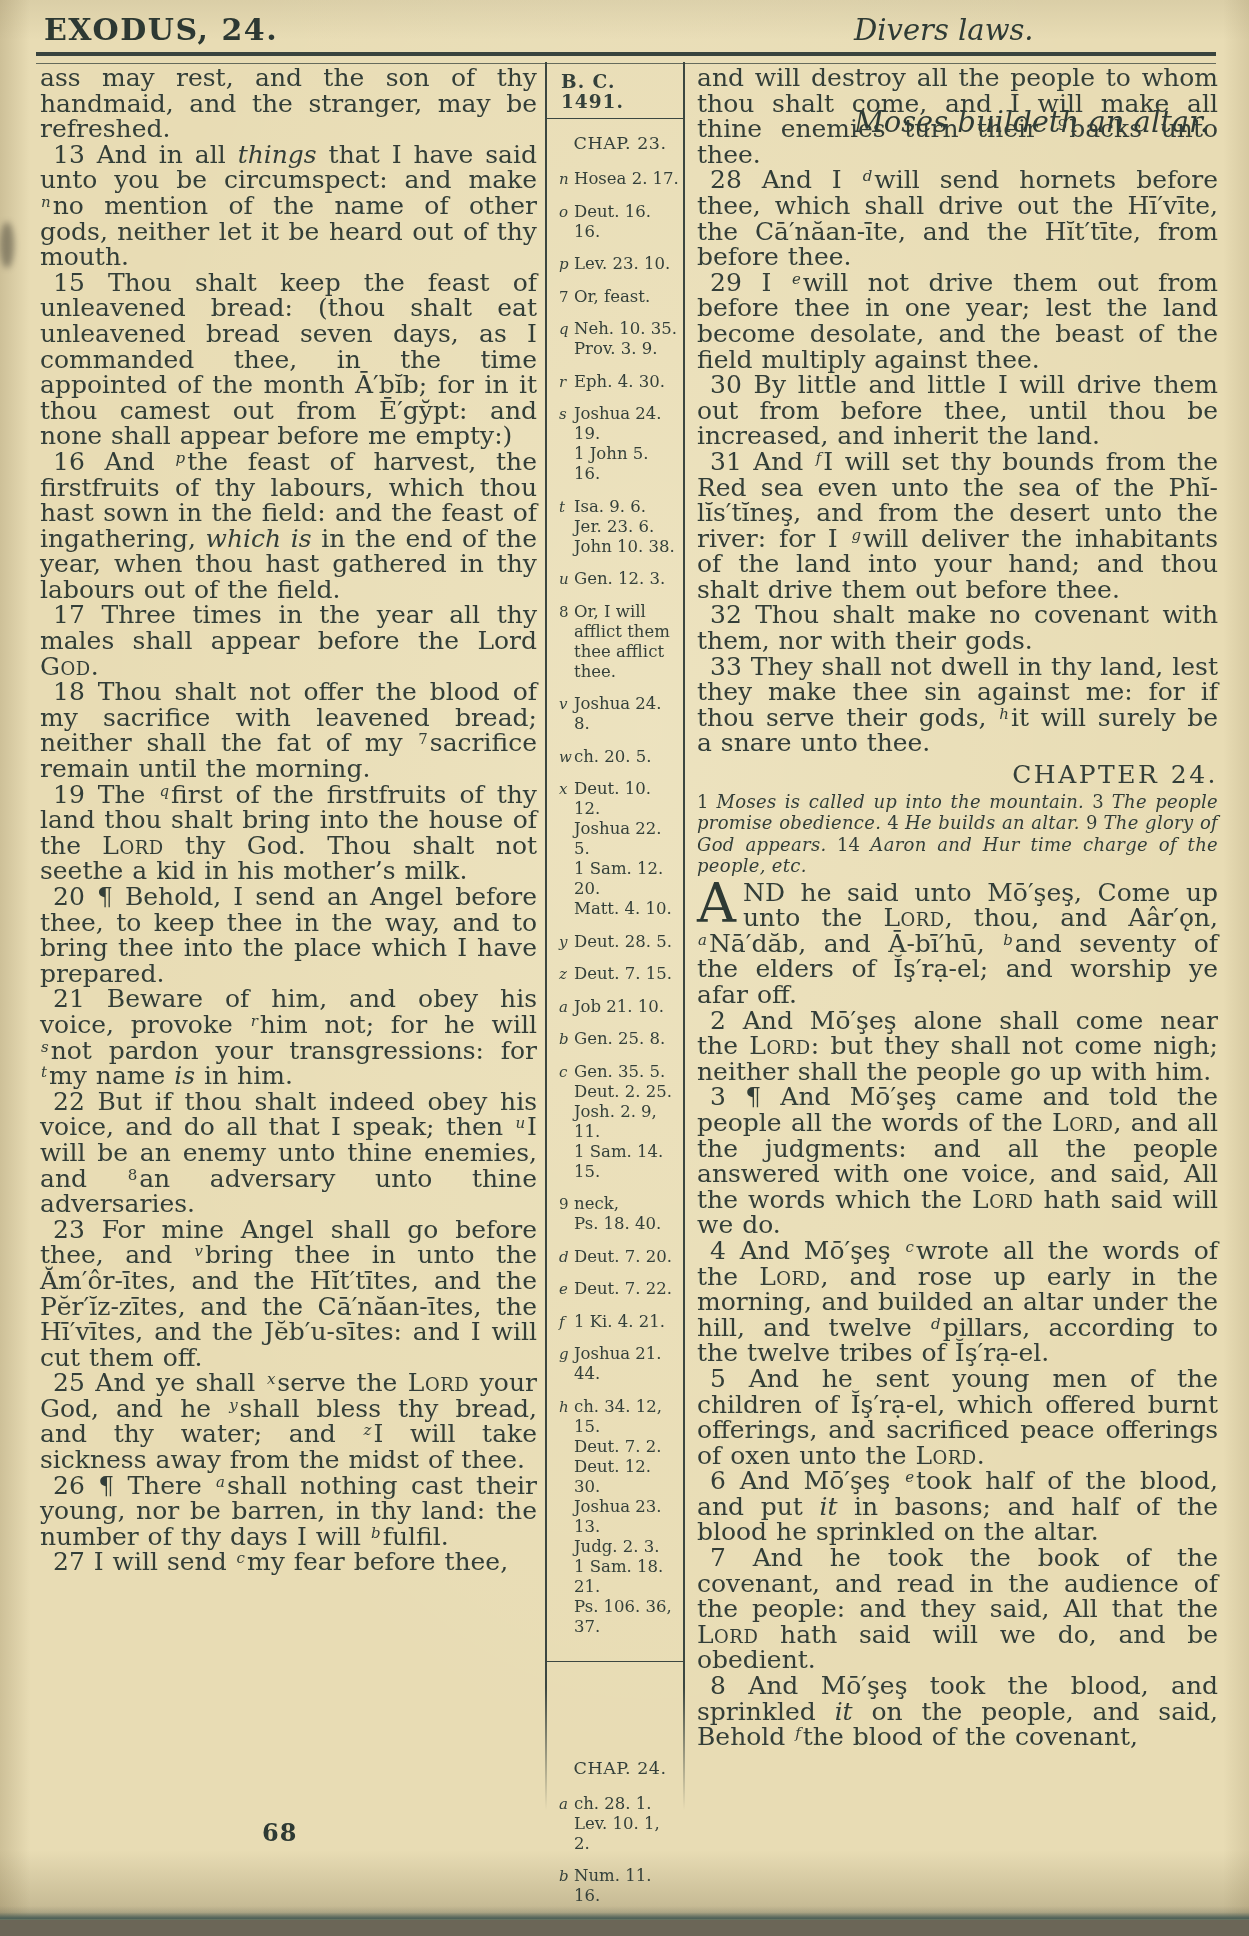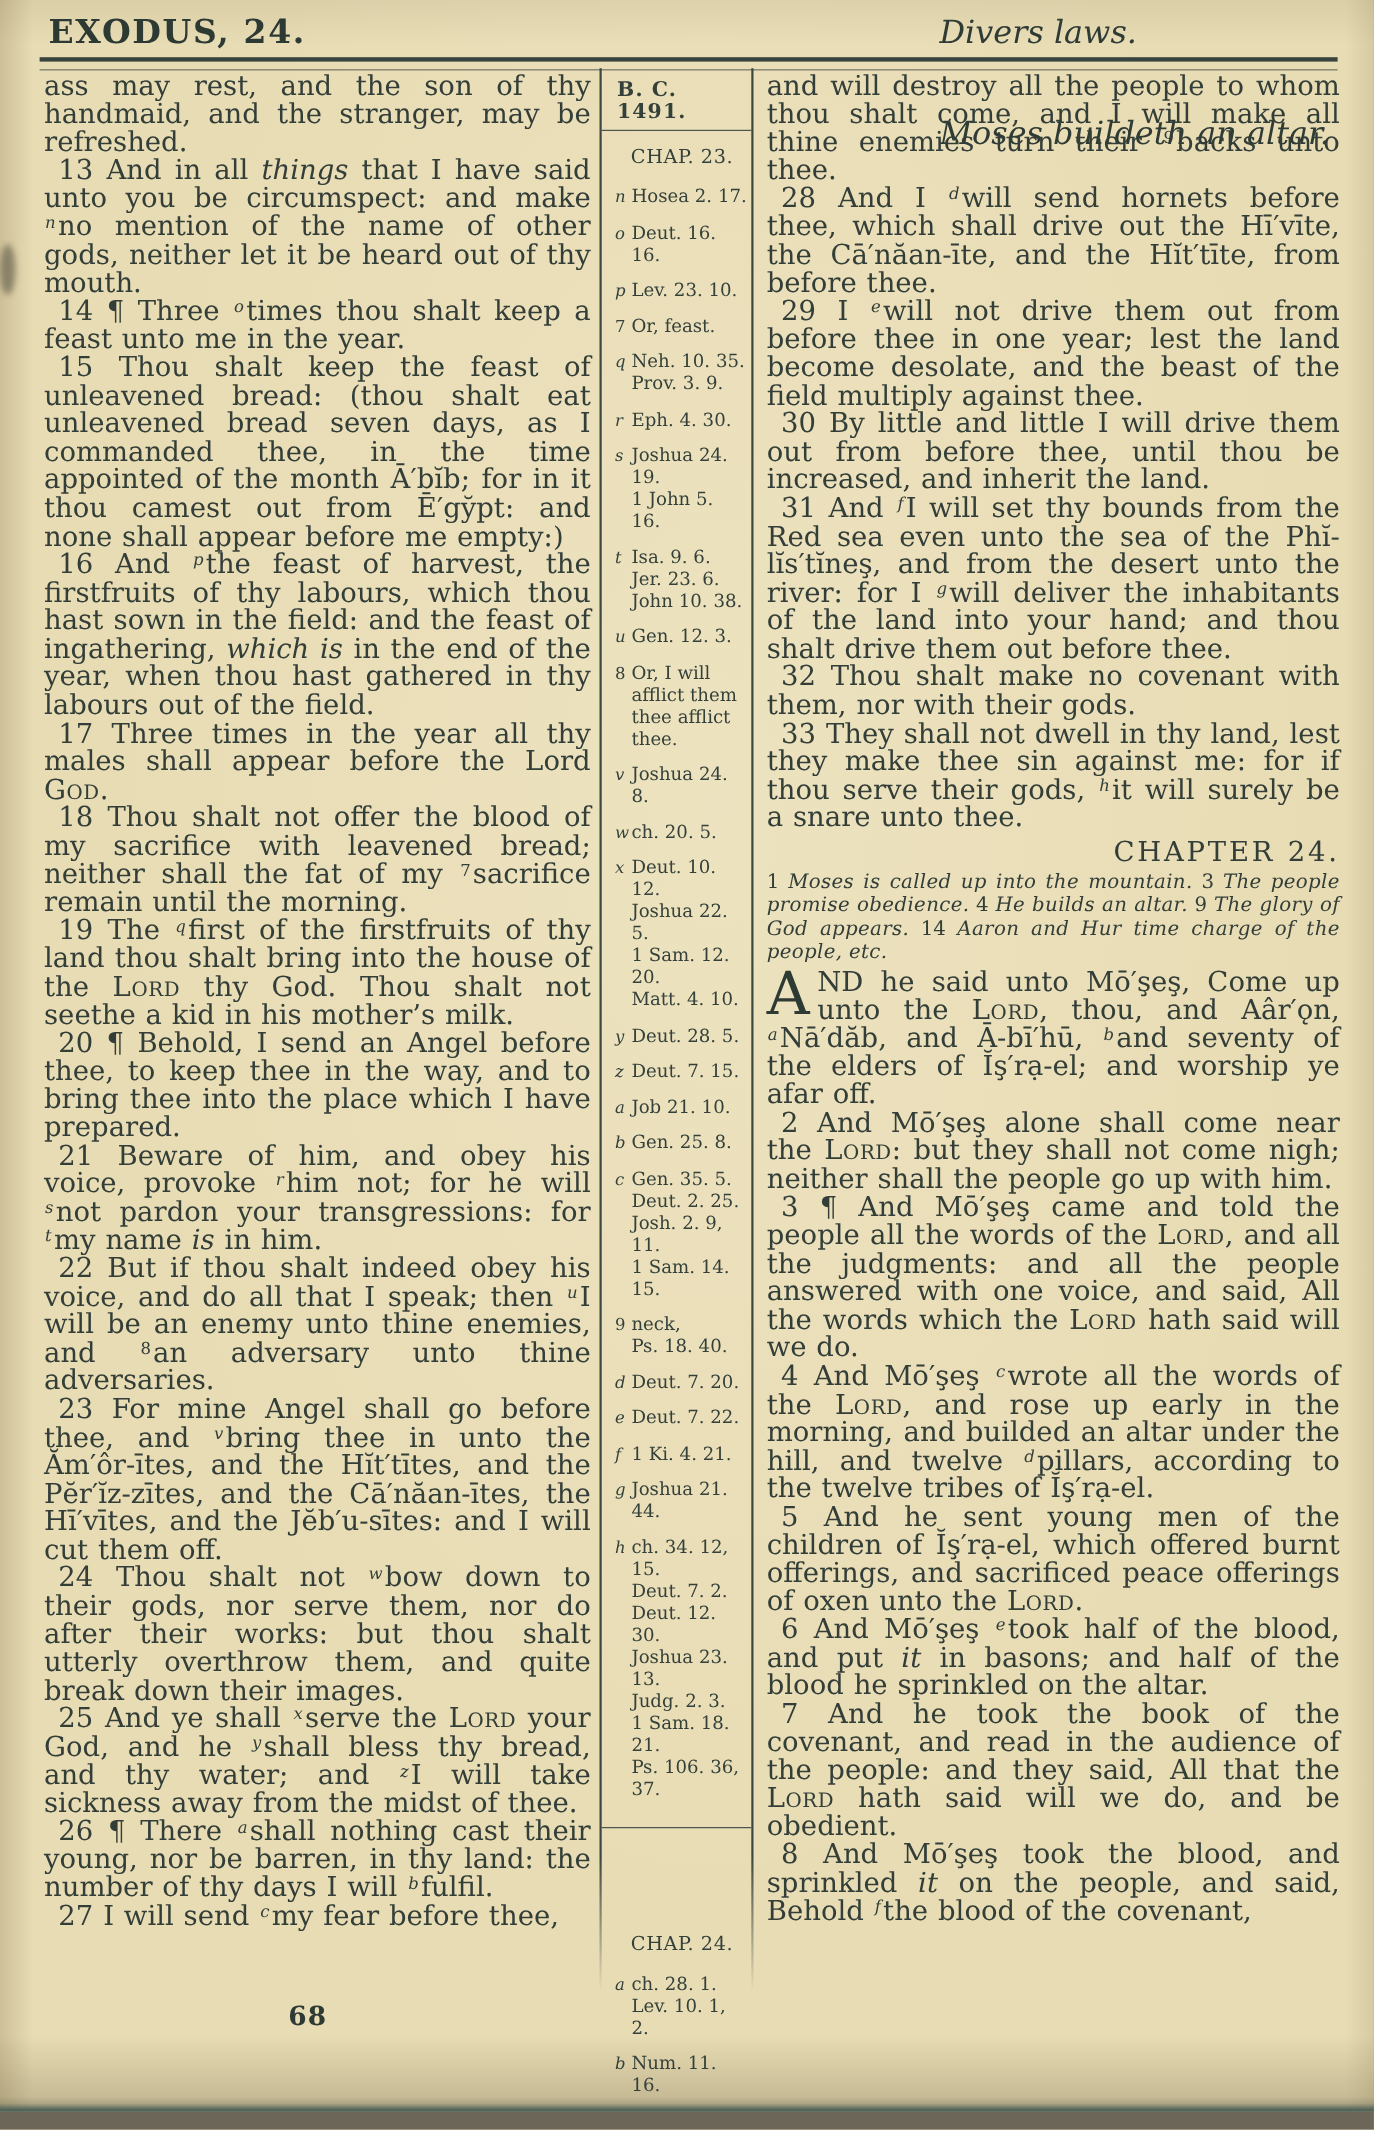--- a/index.html
+++ b/index.html
@@ -70,31 +70,29 @@
       <span>Moses buildeth an altar.</span>
     </div>
   </header>
 
   <div class="toprule"></div>
 
   <main class="cols">
     <section class="col-left" id="leftcol">
         <p class="verse noindent">ass may rest, and the son of thy handmaid, and the stranger, may be refreshed.</p>
         <p class="verse">13 And in all <span class="it">things</span> that I have said unto you be circumspect: and make <span class="refmark">n</span>no mention of the name of other gods, neither let it be heard out of thy mouth.</p>
-        <p class="verse">14 ¶ Three <span class="refmark">o</span>times thou shalt keep a feast unto me in the year.</p>
         <p class="verse">15 Thou shalt keep the feast of unleavened bread: (thou shalt eat unleavened bread seven days, as I commanded thee, in the time appointed of the month Ā′bĭb; for in it thou camest out from Ē′gy̆pt: and none shall appear before me empty:)</p>
         <p class="verse">16 And <span class="refmark">p</span>the feast of harvest, the firstfruits of thy labours, which thou hast sown in the field: and the feast of ingathering, <span class="it">which is</span> in the end of the year, when thou hast gathered in thy labours out of the field.</p>
         <p class="verse">17 Three times in the year all thy males shall appear before the Lord <span class="sc">God</span>.</p>
         <p class="verse">18 Thou shalt not offer the blood of my sacrifice with leavened bread; neither shall the fat of my <span class="refmark num">7</span>sacrifice remain until the morning.</p>
         <p class="verse">19 The <span class="refmark">q</span>first of the firstfruits of thy land thou shalt bring into the house of the <span class="sc">Lord</span> thy God. Thou shalt not seethe a kid in his mother’s milk.</p>
         <p class="verse">20 ¶ Behold, I send an Angel before thee, to keep thee in the way, and to bring thee into the place which I have prepared.</p>
         <p class="verse">21 Beware of him, and obey his voice, provoke <span class="refmark">r</span>him not; for he will <span class="refmark">s</span>not pardon your transgressions: for <span class="refmark">t</span>my name <span class="it">is</span> in him.</p>
         <p class="verse">22 But if thou shalt indeed obey his voice, and do all that I speak; then <span class="refmark">u</span>I will be an enemy unto thine enemies, and <span class="refmark num">8</span>an adversary unto thine adversaries.</p>
         <p class="verse">23 For mine Angel shall go before thee, and <span class="refmark">v</span>bring thee in unto the Ăm′ôr-ītes, and the Hĭt′tītes, and the Pĕr′ĭz-zītes, and the Cā′năan-ītes, the Hī′vītes, and the Jĕb′u-sītes: and I will cut them off.</p>
-        <p class="verse">24 Thou shalt not <span class="refmark">w</span>bow down to their gods, nor serve them, nor do after their works: but thou shalt utterly overthrow them, and quite break down their images.</p>
         <p class="verse">25 And ye shall <span class="refmark">x</span>serve the <span class="sc">Lord</span> your God, and he <span class="refmark">y</span>shall bless thy bread, and thy water; and <span class="refmark">z</span>I will take sickness away from the midst of thee.</p>
         <p class="verse">26 ¶ There <span class="refmark">a</span>shall nothing cast their young, nor be barren, in thy land: the number of thy days I will <span class="refmark">b</span>fulfil.</p>
         <p class="verse">27 I will send <span class="refmark">c</span>my fear before thee,</p>
       </section>
     <div class="vrule"></div>
     <aside class="col-center">
       <div class="bc">B. C. 1491.</div>
       <hr class="bc-rule">
       <div id="refs0">
           <div class="chap-head">CHAP. 23.</div>

